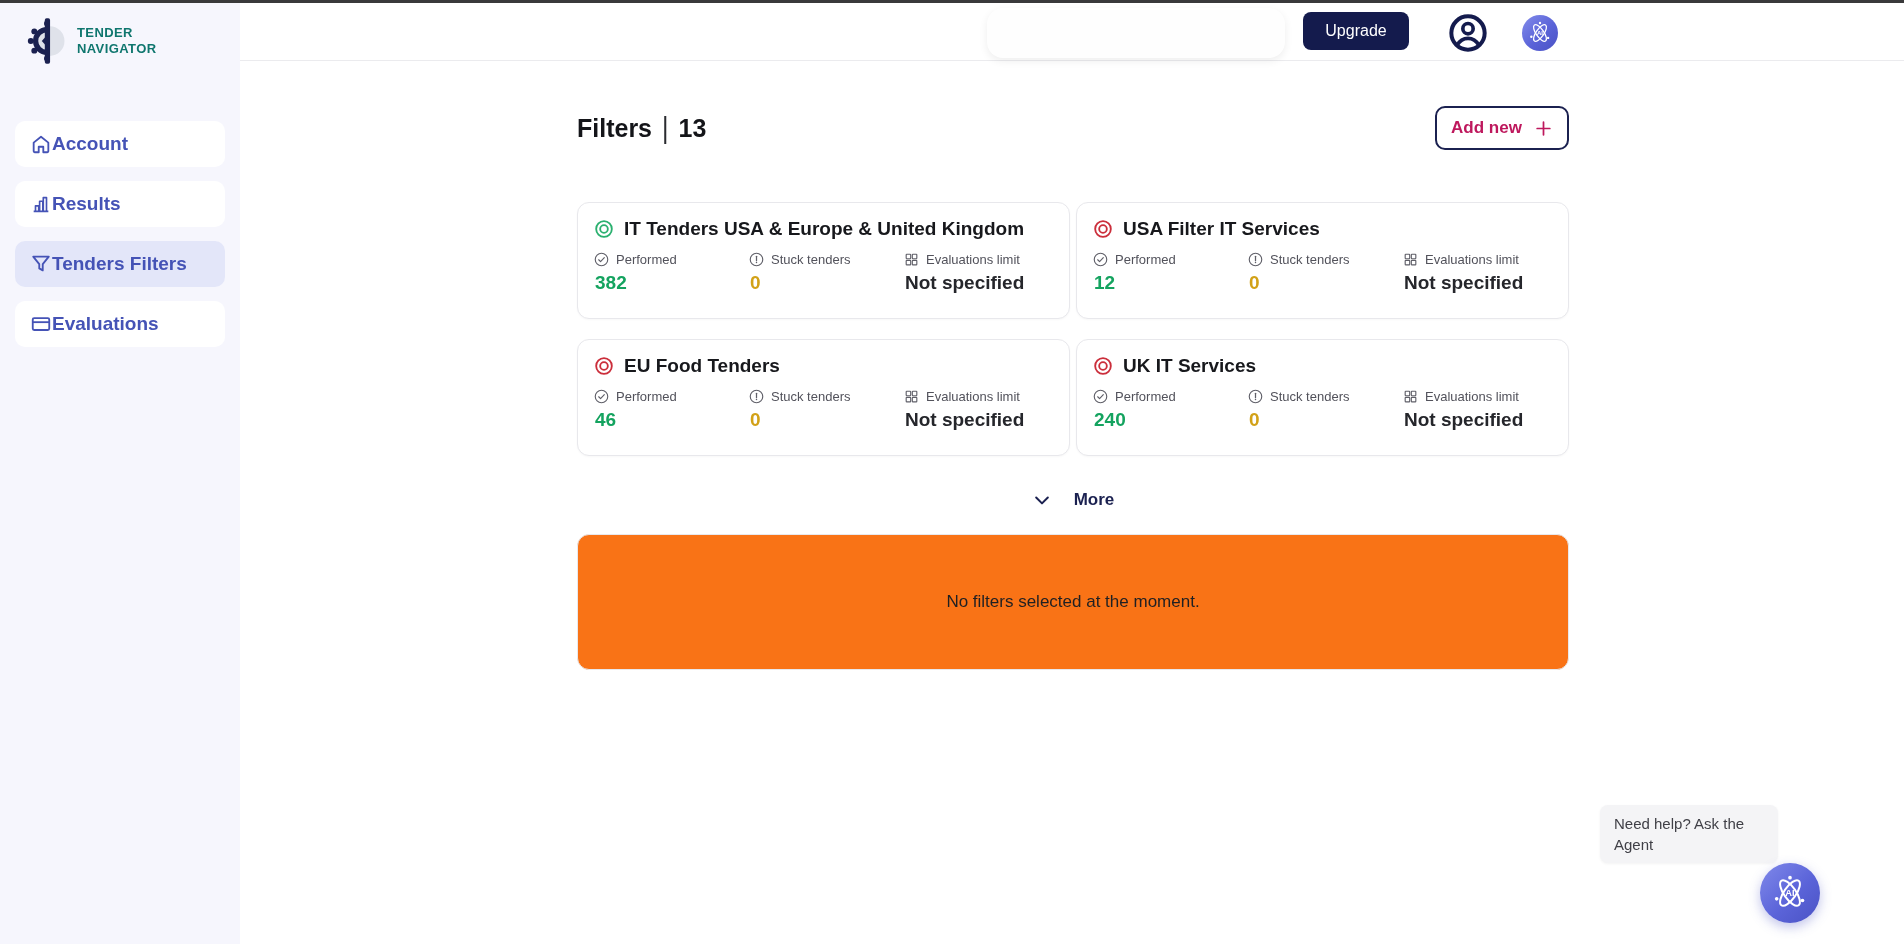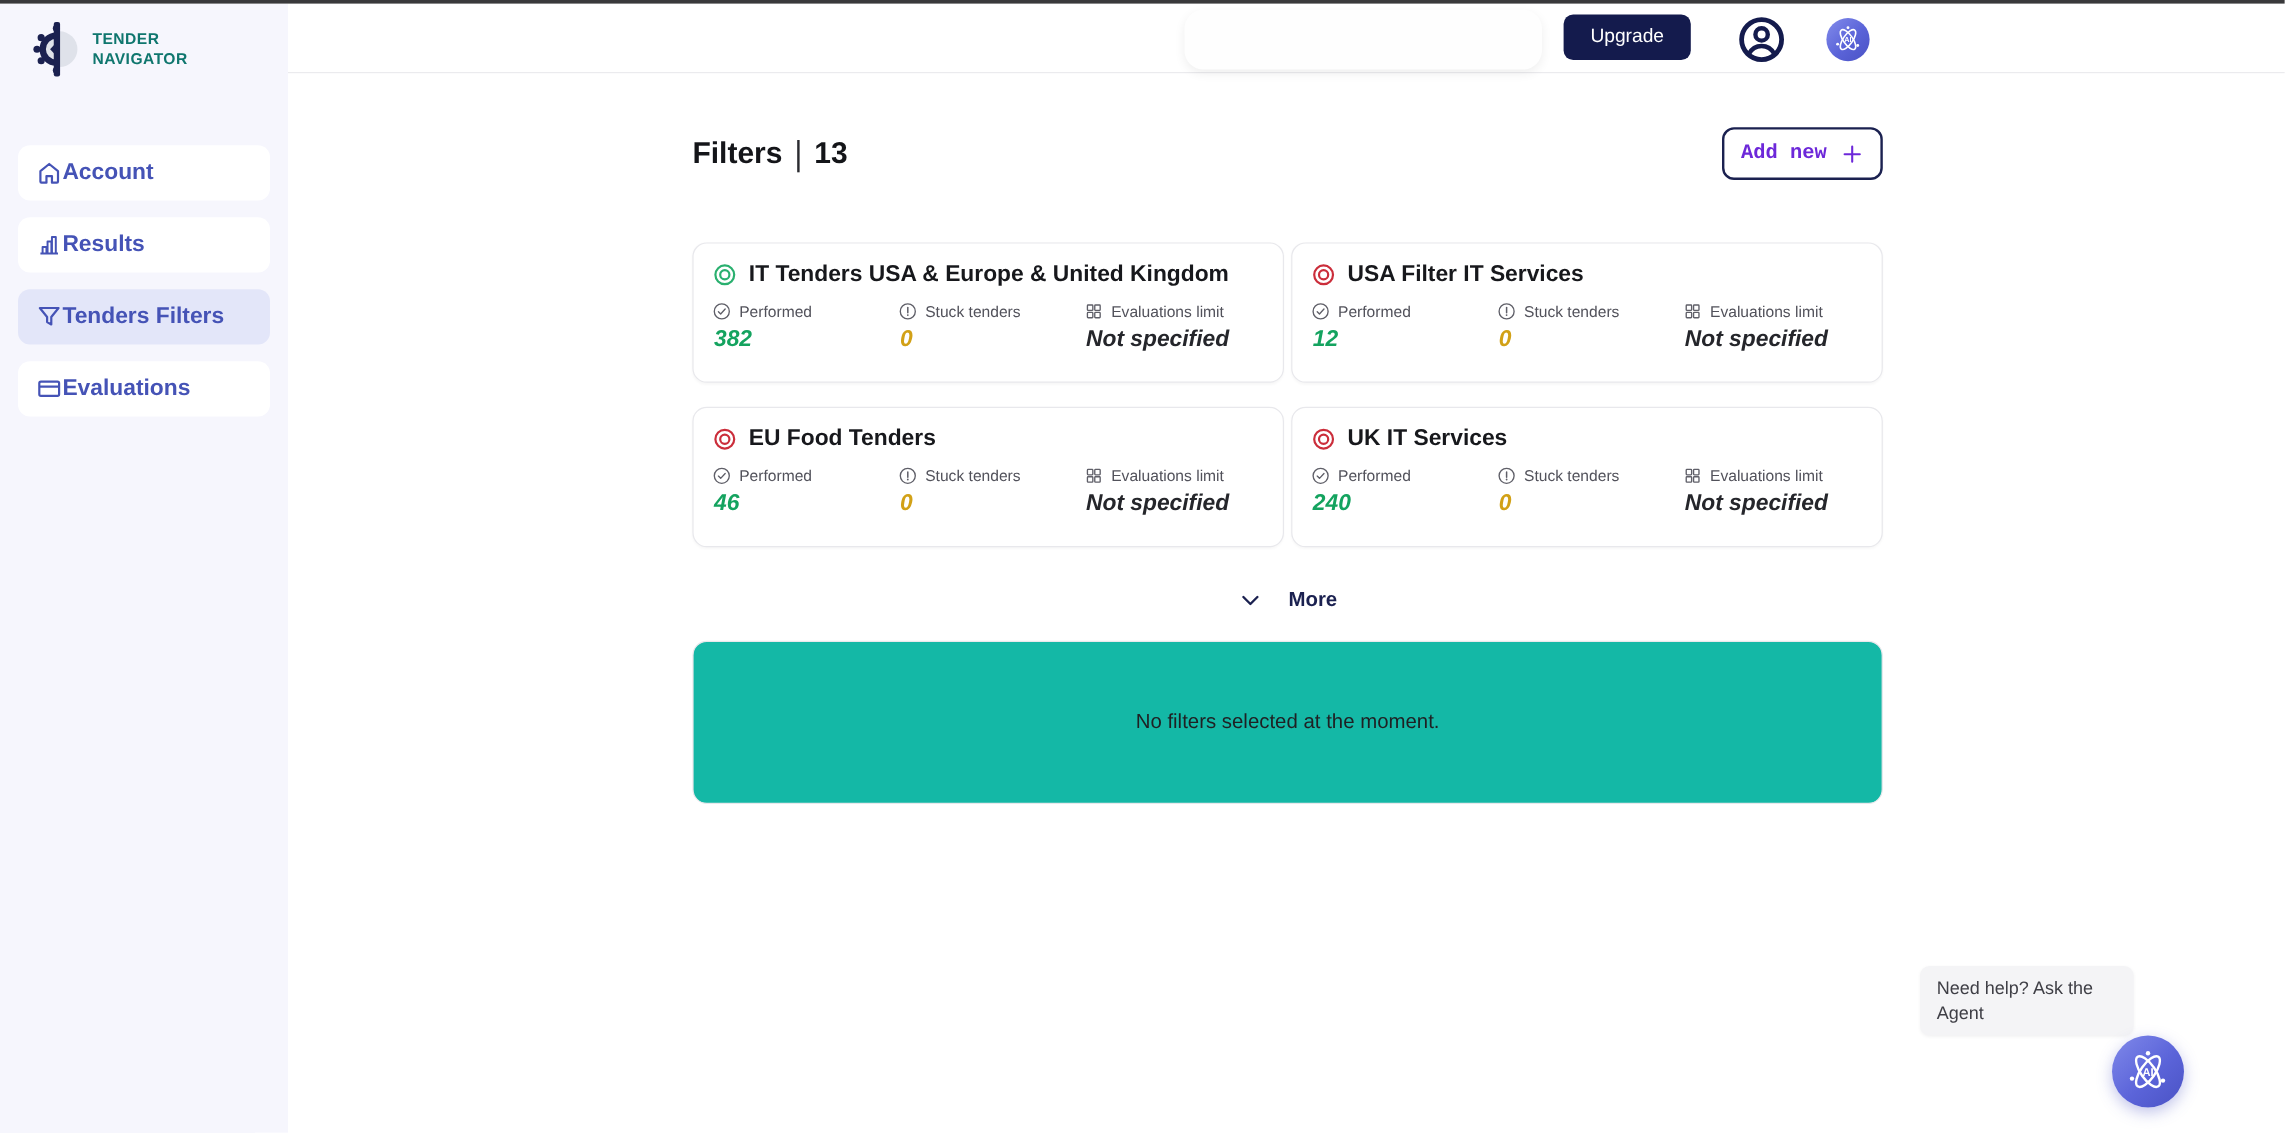--- a/index.html
+++ b/index.html
@@ -41,45 +41,45 @@
 
   
   .main { position:absolute; left:240px; top:61px; right:0; bottom:0; background:#fff; }
   .content { position:absolute; left:337px; top:0; width:992px; }
 
   .page-head { position:absolute; left:0; top:44px; width:992px; height:46px; display:flex; align-items:center; justify-content:space-between; }
   .page-title { font-size:25px; font-weight:700; color:#141519; display:flex; align-items:center; gap:10px; }
   .page-title .divider { font-weight:400; color:#2a2b30; transform:scaleY(1.15); }
   .add-new-btn {
     width:134px; height:44px; background:#fff; border:2px solid #1b2150; border-radius:10px;
-    color:#6d28d9; font-family:Liberation Mono, monospace; font-size:17px; font-weight:600; cursor:pointer;
+    color:#be185d; font-family:Liberation Sans, sans-serif; font-size:17px; font-weight:600; cursor:pointer;
     display:flex; align-items:center; justify-content:center; gap:12px;
   }
 
   .cards { position:absolute; left:0; top:141px; width:992px; display:grid; grid-template-columns:493px 493px; column-gap:6px; row-gap:20px; }
   .card { height:117px; background:#fff; border:1px solid #e8e8ec; border-radius:12px; padding:15px 0 0 16px; box-shadow:0 1px 2px rgba(16,24,40,.03); }
   .card-title-row { display:flex; align-items:center; gap:10px; margin-bottom:12px; cursor:pointer; }
   .card-title { font-size:19px; font-weight:700; color:#17181c; white-space:nowrap; }
   .bullseye { width:20px; height:20px; flex:0 0 20px; }
   .bullseye[data-color="green"] { color:#2ab06f; }
   .bullseye[data-color="red"]   { color:#cb2e3b; }
   .stats { display:flex; }
   .stat { width:155px; }
   .stat:last-child { width:auto; }
   .stat-label { display:flex; align-items:center; gap:7px; font-size:13px; color:#52525b; }
   .stat-label .s-icon { width:15px; height:15px; flex:0 0 15px; color:#5f5f68; }
-  .stat-value { margin-top:5px; margin-left:1px; font-size:19px; font-weight:700;font-style:italic; }
+  .stat-value { margin-top:5px; margin-left:1px; font-size:19px; font-weight:700; }
   .v-green { color:#14a35f; }
   .v-amber { color:#d2a117; }
   .v-dark  { color:#25262b; }
 
   .more-row { position:absolute; left:0; top:429px; width:992px; display:flex; align-items:center; justify-content:center; gap:22px; color:#1b2150; font-size:17px; font-weight:700; cursor:pointer; }
 
   .empty-panel {
-    position:absolute; left:0; top:473px; width:992px; height:136px; background:#14b8a6;
+    position:absolute; left:0; top:473px; width:992px; height:136px; background:#f97316;
     border:1px solid #e8e8ec; border-radius:12px; display:flex; align-items:center; justify-content:center;
   }
   .empty-text { font-size:17px; color:#1f2023; }
 
   
   .assistant-tooltip {
     position:absolute; left:1600px; top:805px; width:178px; background:#f4f4f6; border-radius:8px;
     padding:8px 14px; font-size:15px; line-height:1.4; color:#3f3f46; box-shadow:0 1px 3px rgba(0,0,0,.05); z-index:30;
   }
   .assistant-fab {

